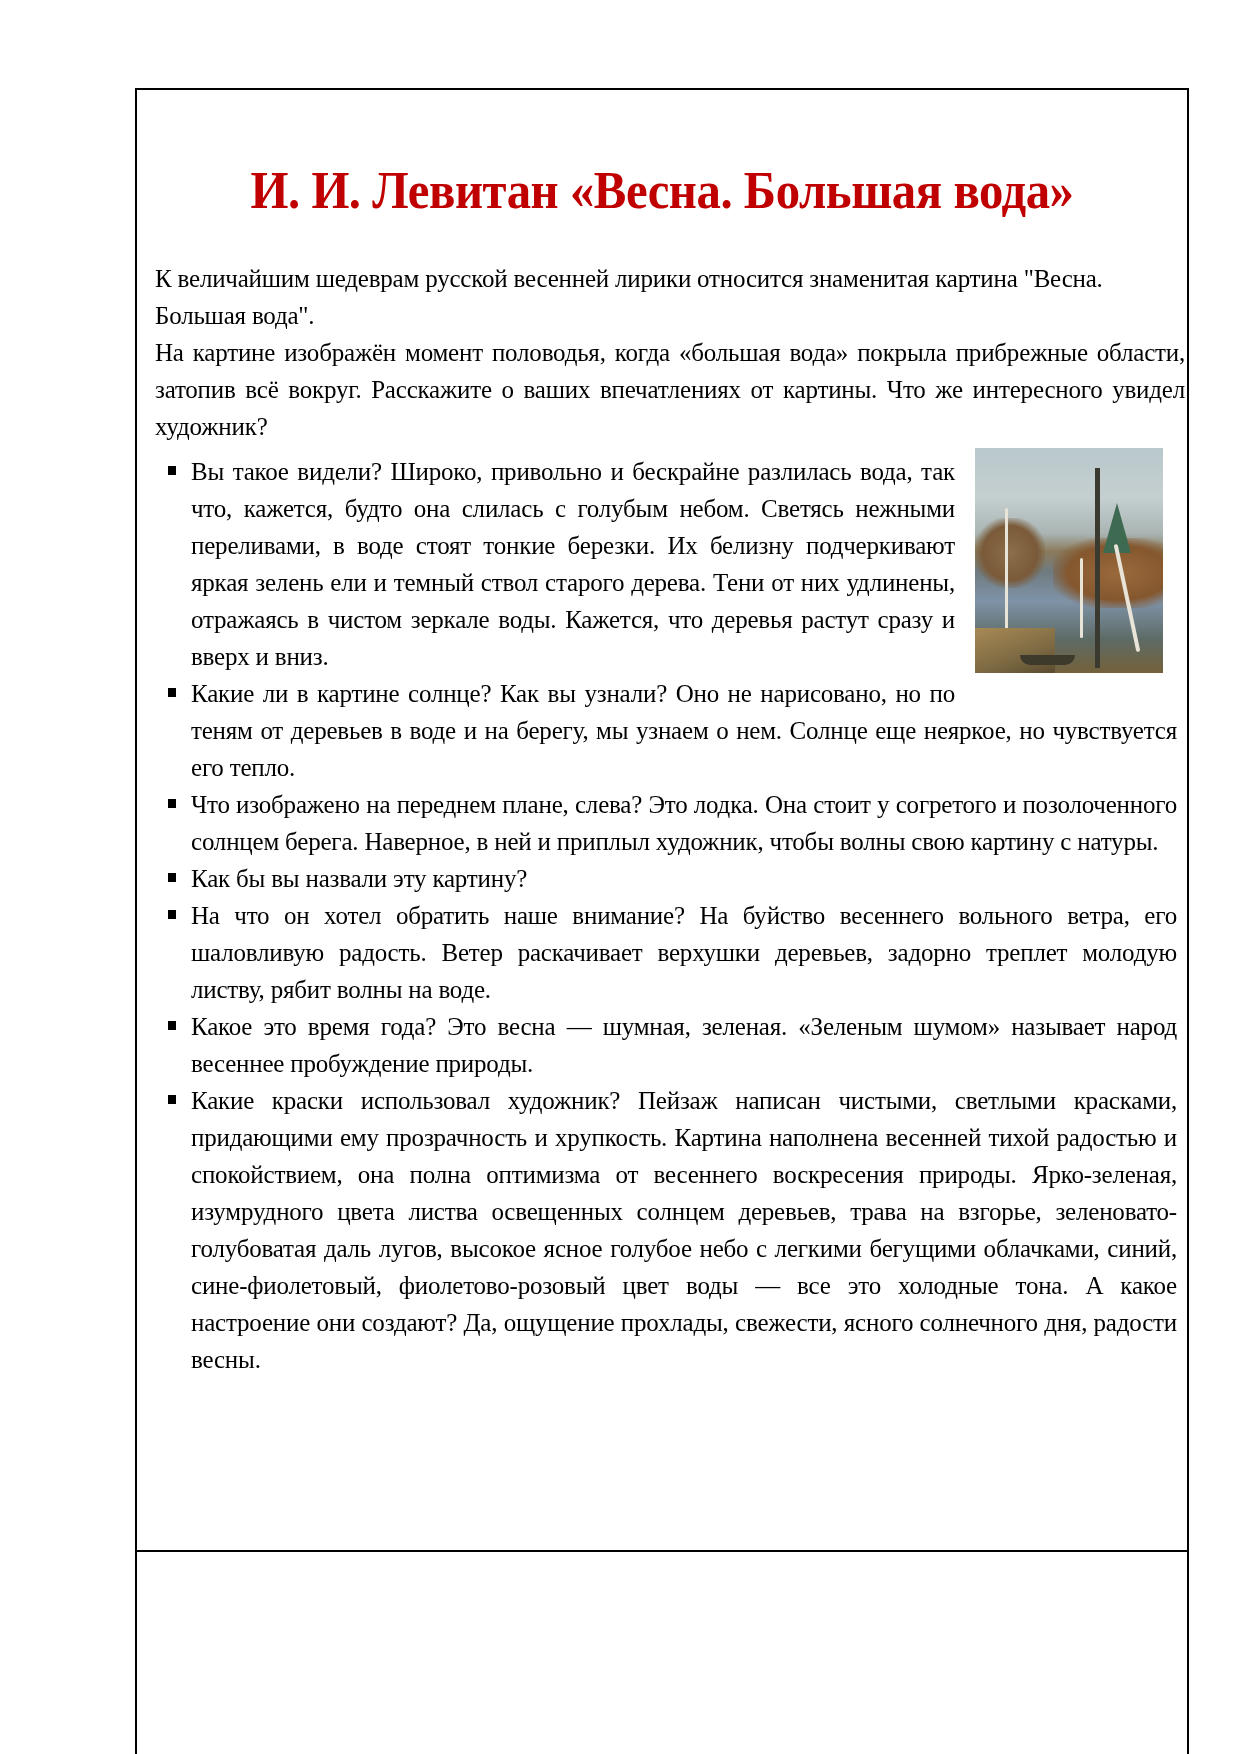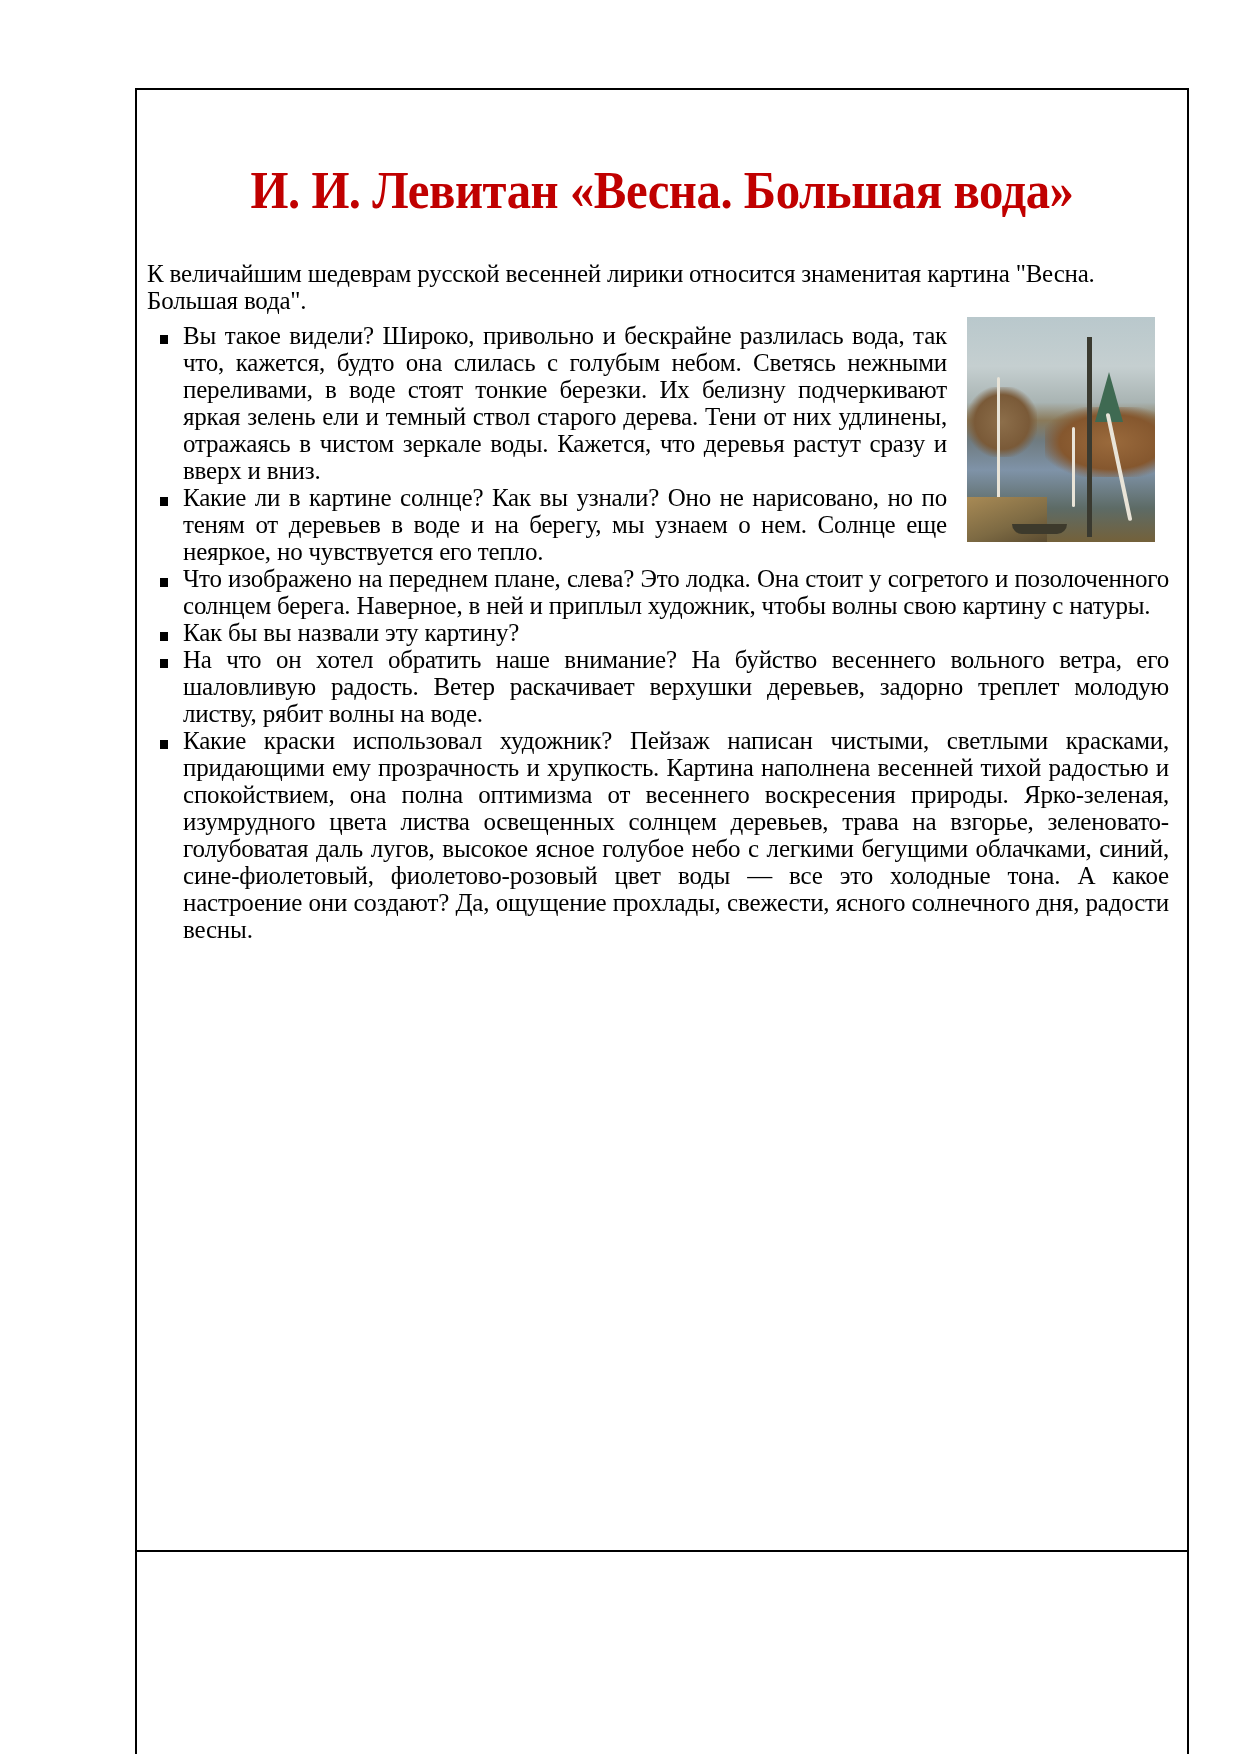--- a/index.html
+++ b/index.html
@@ -42,25 +42,25 @@
       font-size: 53px;
       line-height: 60px;
       letter-spacing: -0.5px;
       color: #c00000;
       margin: 0;
       transform: scaleX(0.92);
       transform-origin: center;
     }
     .content {
       position: absolute;
-      left: 10px;
+      left: 18px;
       top: 170px;
       width: 1030px;
       font-size: 25px;
-      line-height: 27px;
+      line-height: 37px;
       letter-spacing: -0.2px;
     }
     .content p {
       margin: 0;
       text-align: justify;
       text-align-last: left;
     }
     .content p.intro-1 {
       text-align: left;
     }
@@ -161,38 +161,40 @@
     }
   </style>
 </head>
 <body>
 
 <div class="frame">
   <h1 class="title">И. И. Левитан «Весна. Большая вода»</h1>
 
   <div class="content">
     <p class="intro-1">К величайшим шедеврам русской весенней лирики относится знаменитая картина "Весна. Большая вода".</p>
+    <p>На картине изображён момент половодья, когда «большая вода» покрыла прибрежные области, затопив всё вокруг. Расскажите о ваших впечатлениях от картины. Что же интересного увидел художник?</p>
 
     <div class="painting" title="Репродукция картины И. И. Левитана «Весна. Большая вода»">
       <div class="foliage-left"></div>
       <div class="foliage-right"></div>
       <div class="trunk-dark"></div>
       <div class="spruce"></div>
       <div class="tree" style="left:30px;top:60px;width:3px;height:150px;"></div>
       <div class="tree" style="left:150px;top:95px;width:4px;height:110px;transform:rotate(-12deg);"></div>
       <div class="tree" style="left:105px;top:110px;width:3px;height:80px;"></div>
       <div class="shore"></div>
       <div class="boat"></div>
     </div>
 
     <ul class="bullets">
       <li>Вы такое видели? Широко, привольно и бескрайне разлилась вода, так что, кажется, будто она слилась с голубым небом. Светясь нежными переливами, в воде стоят тонкие березки. Их белизну подчеркивают яркая зелень ели и темный ствол старого дерева. Тени от них удлинены, отражаясь в чистом зеркале воды. Кажется, что деревья растут сразу и вверх и вниз.</li>
       <li>Какие ли в картине солнце? Как вы узнали? Оно не нарисовано, но по теням от деревьев в воде и на берегу, мы узнаем о нем. Солнце еще неяркое, но чувствуется его тепло.</li>
       <li>Что изображено на переднем плане, слева? Это лодка. Она стоит у согретого и позолоченного солнцем берега. Наверное, в ней и приплыл художник, чтобы волны свою картину с натуры.</li>
       <li>Как бы вы назвали эту картину?</li>
       <li>На что он хотел обратить наше внимание? На буйство весеннего вольного ветра, его шаловливую радость. Ветер раскачивает верхушки деревьев, задорно треплет молодую листву, рябит волны на воде.</li>
+      <li>Какое это время года? Это весна — шумная, зеленая. «Зеленым шумом» называет народ весеннее пробуждение природы.</li>
       <li>Какие краски использовал художник? Пейзаж написан чистыми, светлыми красками, придающими ему прозрачность и хрупкость. Картина наполнена весенней тихой радостью и спокойствием, она полна оптимизма от весеннего воскресения природы. Ярко-зеленая, изумрудного цвета листва освещенных солнцем деревьев, трава на взгорье, зеленовато-голубоватая даль лугов, высокое ясное голубое небо с легкими бегущими облачками, синий, сине-фиолетовый, фиолетово-розовый цвет воды — все это холодные тона. А какое настроение они создают? Да, ощущение прохлады, свежести, ясного солнечного дня, радости весны.</li>
     </ul>
   </div>
 
   <div class="divider"></div>
   <div style="position:absolute;left:0;right:0;top:1462px;bottom:0;"></div>
 </div>
 
 </body></html>

